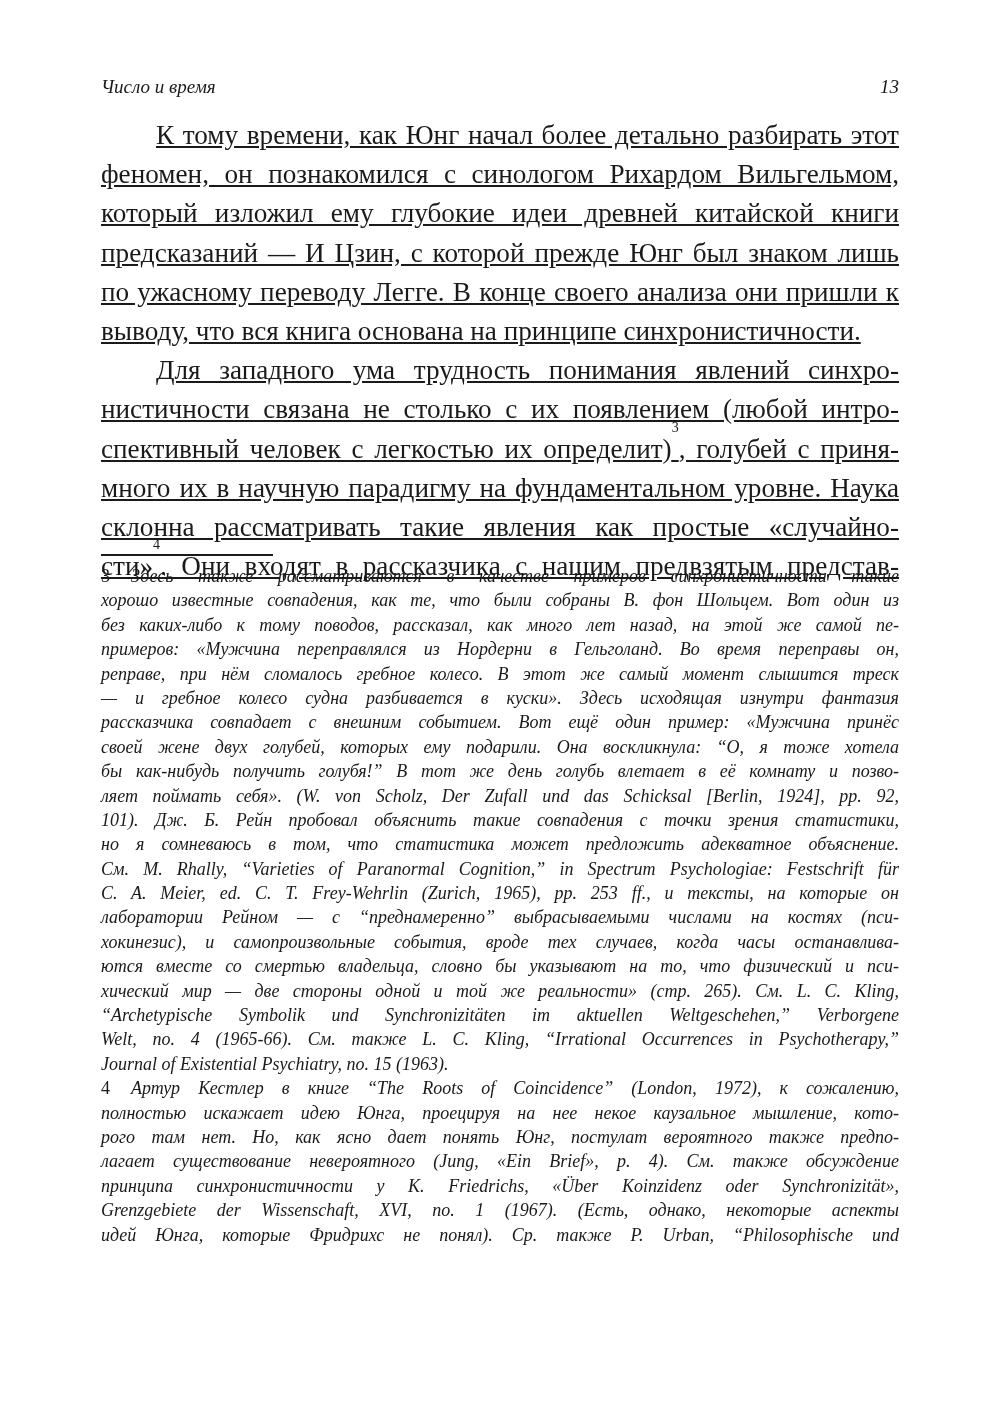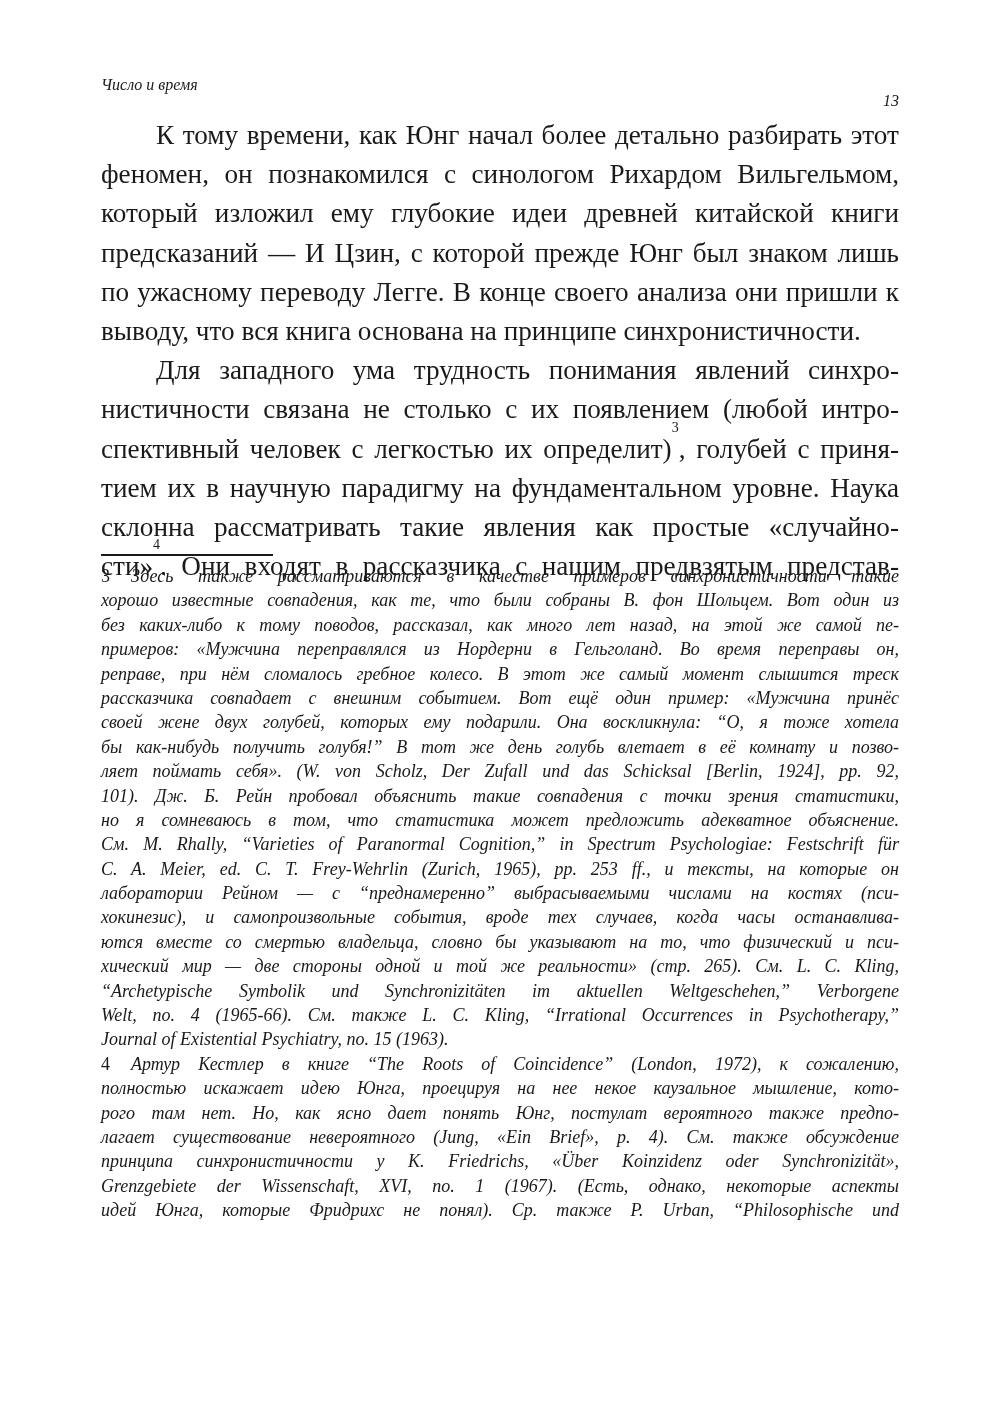--- a/index.html
+++ b/index.html
@@ -21,32 +21,33 @@
       top: 0;
       width: 798px;
     }
     .running-head {
       position: absolute;
       top: 76px;
       left: 0;
       width: 798px;
       height: 24px;
       font-style: italic;
-      font-size: 16px;
+      font-size: 19px;
     }
     .running-head .title { position: absolute; left: 0; top: 0; }
-    .running-head .folio { position: absolute; right: 0; top: 0; margin-top: 16px; }
+    .running-head .folio { position: absolute; right: 0; top: 0; }
 
     .body-text {
       position: absolute;
       top: 116px;
       left: 0;
       width: 798px;
       font-size: 27.2px;
       line-height: 39.2px;
+      text-decoration: underline;
     }
     .body-text .line {
       display: block;
       height: 39.2px;
       white-space: nowrap;
       text-align: justify;
       text-align-last: justify;
       overflow: visible;
     }
     .body-text .line.last { text-align-last: left; }
@@ -106,34 +107,35 @@
     <span class="line indent">К тому времени, как Юнг начал более детально разбирать этот</span>
     <span class="line">феномен, он познакомился с синологом Рихардом Вильгельмом,</span>
     <span class="line">который изложил ему глубокие идеи древней китайской книги</span>
     <span class="line">предсказаний — И Цзин, с которой прежде Юнг был знаком лишь</span>
     <span class="line">по ужасному переводу Легге. В конце своего анализа они пришли к</span>
     <span class="line last">выводу, что вся книга основана на принципе синхронистичности.</span>
 
     <span class="line indent">Для западного ума трудность понимания явлений синхро-</span>
     <span class="line">нистичности связана не столько с их появлением (любой интро-</span>
     <span class="line"><span>спективный человек с легкостью их определит)</span><sup class="fnref">3</sup><span>, голубей с приня-</span></span>
-    <span class="line">тием их в научную парадигму на фундаментальном уровне. Наука</span>
+    <span class="line">много их в научную парадигму на фундаментальном уровне. Наука</span>
     <span class="line">склонна рассматривать такие явления как простые «случайно-</span>
     <span class="line"><span>сти»</span><sup class="fnref">4</sup><span>. Они входят в рассказчика с нашим предвзятым представ-</span></span>
   </div>
 
   <div class="fn-rule"></div>
 
   <div class="footnotes">
 
     <span class="line"><span class="fn-num">3</span><span>Здесь также рассматриваются в качестве примеров синхронистичности такие</span></span>
     <span class="line">хорошо известные совпадения, как те, что были собраны В. фон Шольцем. Вот один из</span>
     <span class="line">без каких-либо к тому поводов, рассказал, как много лет назад, на этой же самой пе-</span>
     <span class="line">примеров: «Мужчина переправлялся из Нордерни в Гельголанд. Во время переправы он,</span>
     <span class="line">реправе, при нём сломалось гребное колесо. В этот же самый момент слышится треск</span>
+    <span class="line">— и гребное колесо судна разбивается в куски». Здесь исходящая изнутри фантазия</span>
     <span class="line">рассказчика совпадает с внешним событием. Вот ещё один пример: «Мужчина принёс</span>
     <span class="line">своей жене двух голубей, которых ему подарили. Она воскликнула: “О, я тоже хотела</span>
     <span class="line">бы как-нибудь получить голубя!” В тот же день голубь влетает в её комнату и позво-</span>
     <span class="line">ляет поймать себя». (W. von Scholz, Der Zufall und das Schicksal [Berlin, 1924], pp. 92,</span>
     <span class="line">101). Дж. Б. Рейн пробовал объяснить такие совпадения с точки зрения статистики,</span>
     <span class="line">но я сомневаюсь в том, что статистика  может предложить адекватное объяснение.</span>
     <span class="line">См. M. Rhally, “Varieties of Paranormal Cognition,” in Spectrum Psychologiae: Festschrift für</span>
     <span class="line">C. A. Meier, ed. C. T. Frey-Wehrlin (Zurich, 1965), pp. 253 ff., и тексты, на которые он</span>
     <span class="line">лаборатории Рейном — с “преднамеренно” выбрасываемыми числами на костях (пси-</span>
     <span class="line">хокинезис), и самопроизвольные события, вроде тех случаев, когда часы останавлива-</span>

